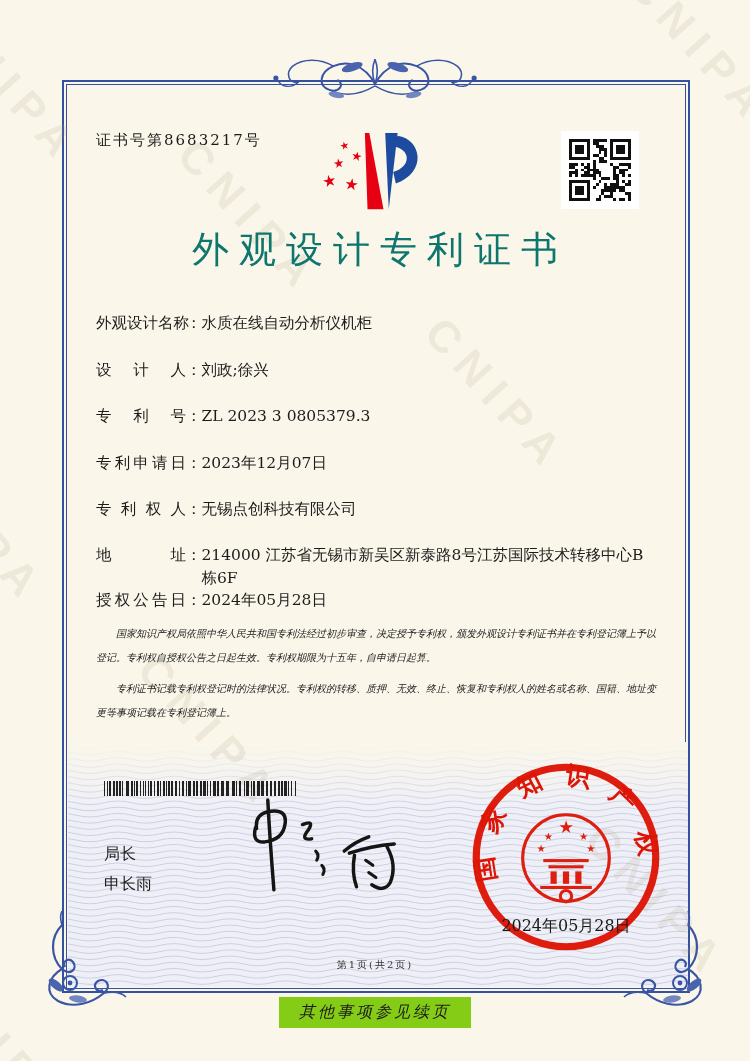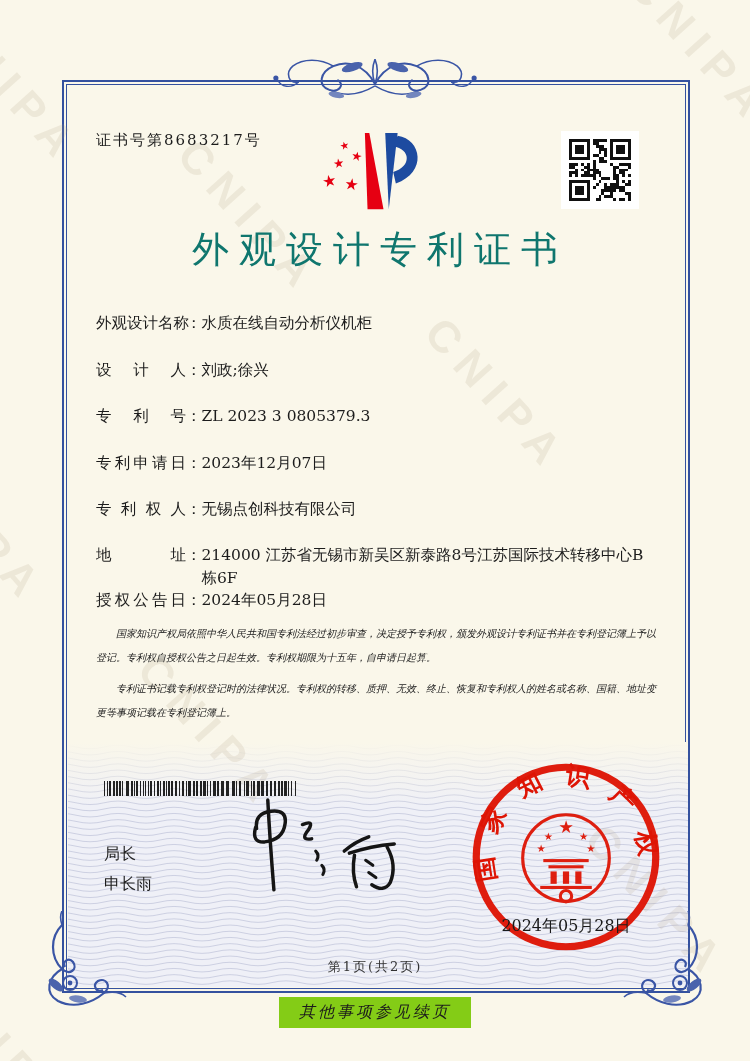--- a/index.html
+++ b/index.html
@@ -35,21 +35,21 @@
   .f-label{display:inline-block;width:90px;text-align:justify;text-align-last:justify;vertical-align:top;}
   .f-colon{display:inline-block;vertical-align:top;}
   .f-value{display:inline-block;vertical-align:top;max-width:452px;white-space:normal;}
   .f-pair2{position:absolute;left:267px;top:0;white-space:nowrap;}
   .legal{position:absolute;left:96px;top:622px;width:562px;font-size:10px;line-height:24px;font-style:italic;color:#222;}
   .legal p{margin:0 0 7px 0;text-indent:2em;}
   .barcode{position:absolute;left:104px;top:781px;width:195px;height:15px;}
   .director{position:absolute;left:104px;top:839px;font-family:"Liberation Sans","DejaVu Sans",sans-serif;font-size:16px;line-height:30px;}
   .signature{position:absolute;left:246px;top:796px;width:168px;height:102px;}
   .seal{position:absolute;left:468px;top:759px;width:196px;height:196px;}
-  .page-num{position:absolute;left:0;right:0;top:958px;text-align:center;font-size:13px;color:#333;letter-spacing:2px;}
+  .page-num{position:absolute;left:0;right:0;top:958px;text-align:center;font-size:10px;color:#333;letter-spacing:2px;}
   .cont-note{position:absolute;left:50%;transform:translateX(-50%);top:997px;background:#84cc16;padding:5px 20px;font-size:16px;font-style:italic;letter-spacing:3px;white-space:nowrap;}
   .orn-top{position:absolute;left:261px;top:55px;width:228px;height:52px;z-index:4;}
   .orn-corner{position:absolute;top:911px;width:104px;height:104px;z-index:4;}
   .orn-left{left:26px;}
   .orn-right{left:620px;transform:scaleX(-1);}
   svg{display:block;}
 </style>
 </head>
 <body>
 

